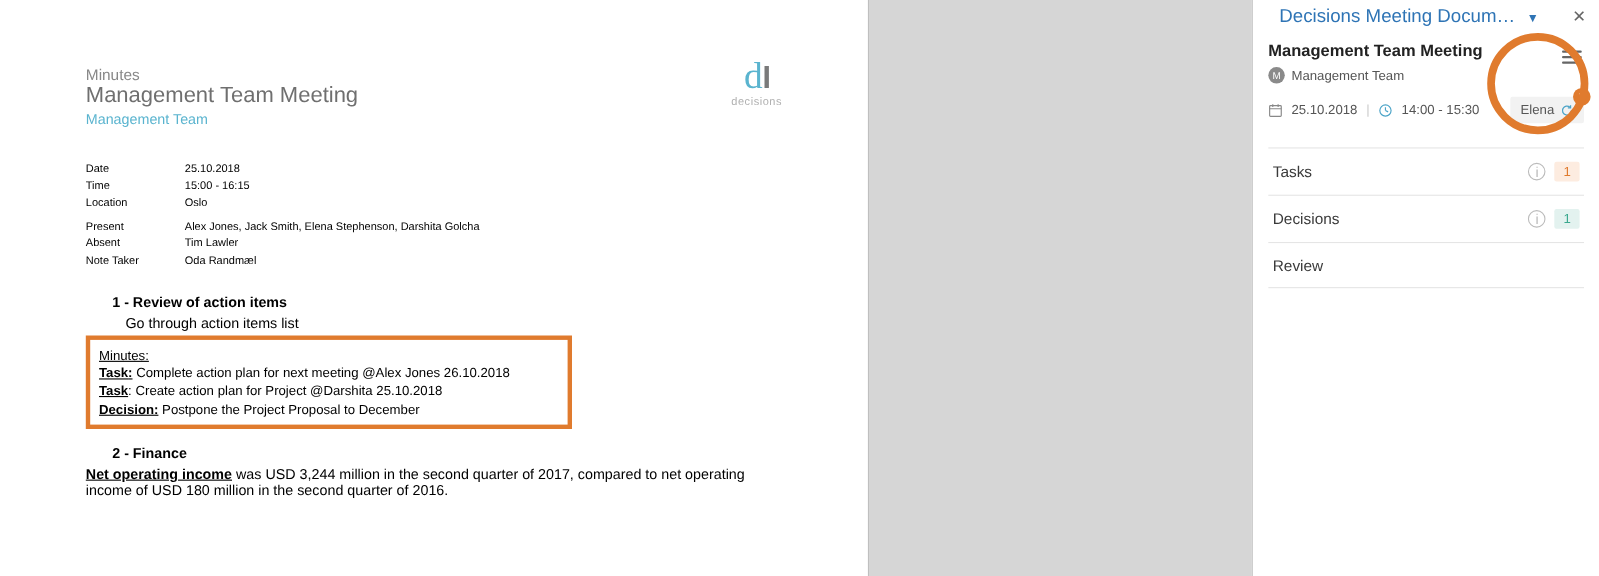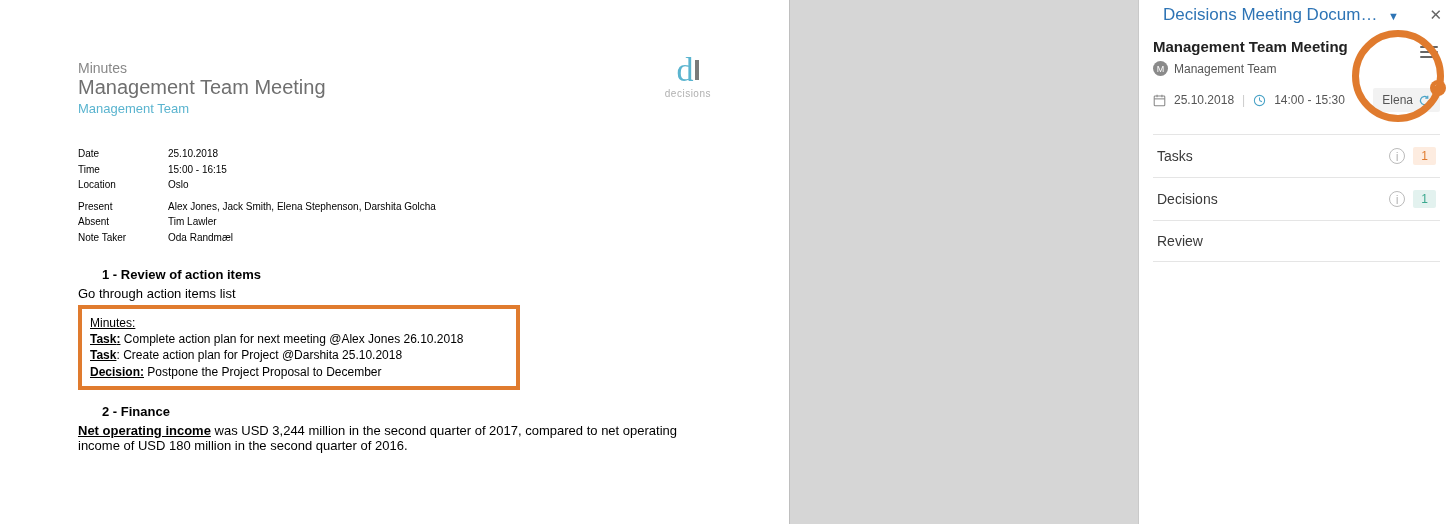--- a/index.html
+++ b/index.html
@@ -32,21 +32,21 @@
   .logo { position:absolute; right:0; top:0; text-align:center; }
   .logo-d { font-family: Georgia, serif; font-size:34px; color:#5ab4cf; line-height:0.6; display:inline-block; border-right:4px solid #7a7a7a; padding-right:2px;}
   .logo-word { color:#b0b0b0; font-size:10px; margin-top:4px; letter-spacing:0.5px;}
   .meta-block { margin-top: 30px; }
   .meta-row { display:flex; font-size:10px; line-height:1.55; }
   .meta-label { width:90px; color:#000; }
   .meta-gap { height: 6px; }
   .agenda-heading { margin-top:28px; font-size:15px; color:#444; border-bottom:1px solid #333; padding-bottom:3px; width:600px; }
   .item-block { margin-top:22px; }
   .item-title { font-weight:bold; font-size:13px;margin-left:24px; }
-  .item-desc { margin-top:4px; font-size:13px; }
+  .item-desc { margin-top:4px; font-size:13px;margin-left:36px; }
   .minutes-box {
     border: 4px solid #e07b2e;
     margin-top: 4px;
     padding: 6px 8px;
     width: 442px;
     font-size:12px;
     line-height:1.35;
   }
   .u { text-decoration: underline; }
   .b { font-weight:bold;text-decoration:underline; }

